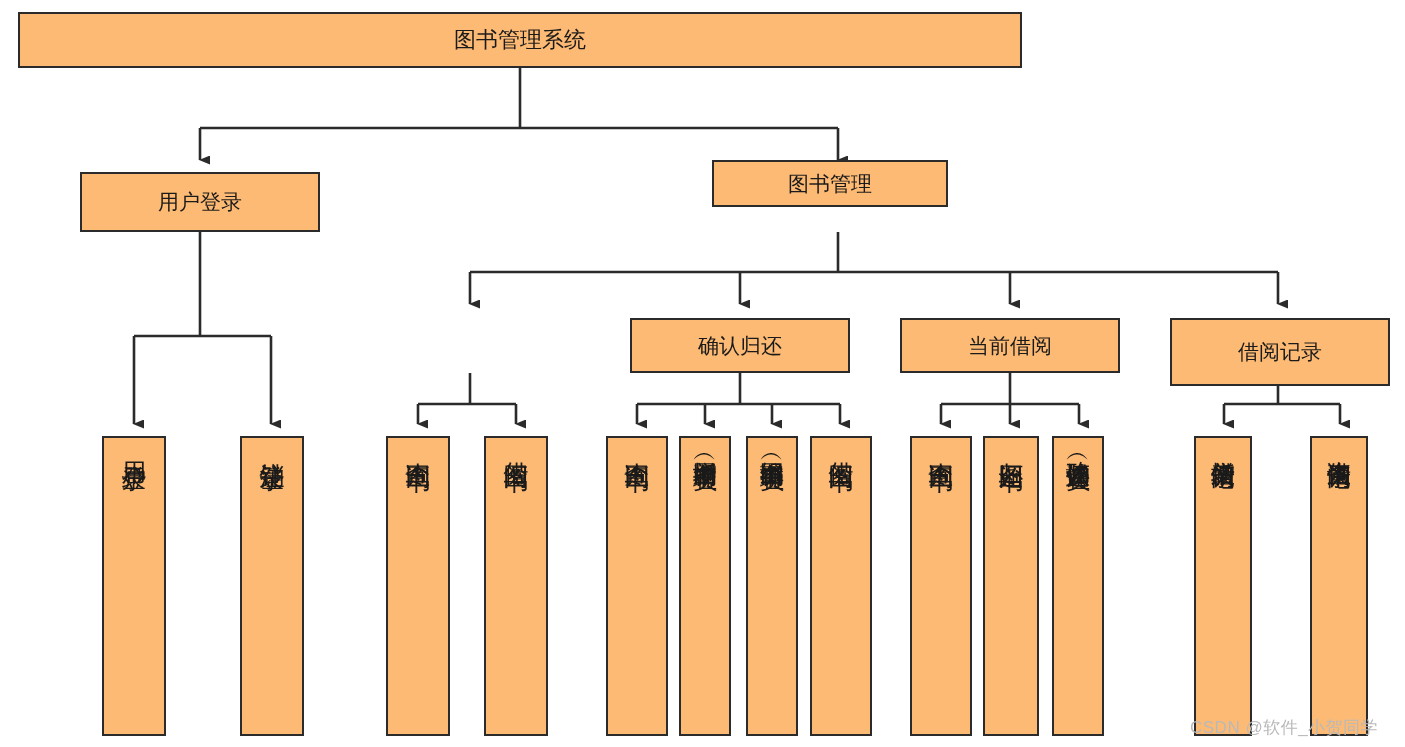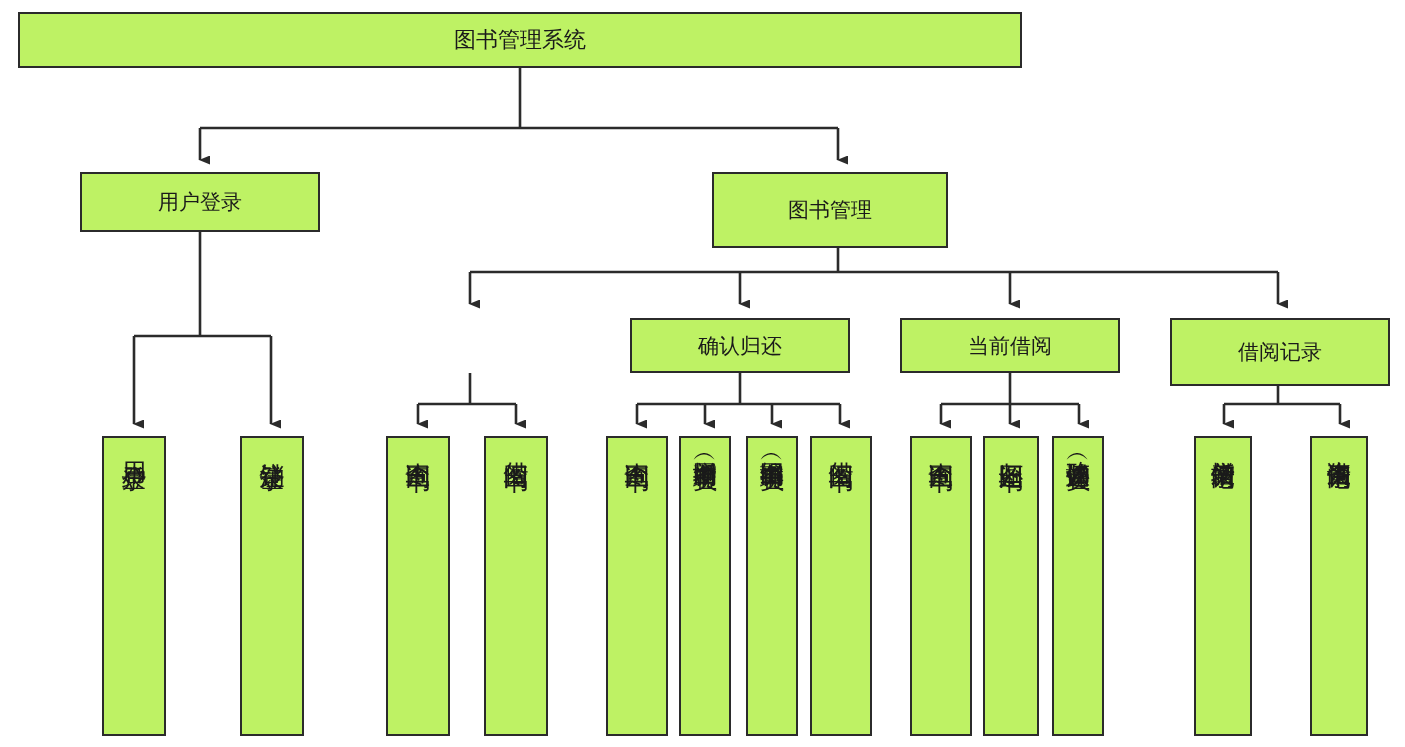--- a/index.html
+++ b/index.html
@@ -21,21 +21,21 @@
   #diagram-svg {
     position: absolute;
     left: 0;
     top: 0;
     width: 1405px;
     height: 747px;
   }
   .node-box {
     position: absolute;
     box-sizing: border-box;
-    background: #bef264;
+    background: #fdba74;
     border: 2.5px solid #2b2b2b;
     display: flex;
     align-items: center;
     justify-content: center;
     overflow: hidden;
   }
   .node-label {
     color: #1a1a1a;
     text-align: center;
     line-height: 1.12;
@@ -129,21 +129,21 @@
   </svg>
 
   <div class="node-box horiz root" style="left:18px; top:12px; width:1004px; height:56px;">
     <span class="node-label">图书管理系统</span>
   </div>
 
   <div class="node-box horiz" style="left:80px; top:172px; width:240px; height:60px;">
     <span class="node-label">用户登录</span>
   </div>
 
-  <div class="node-box horiz" style="left:712px; top:172px; width:236px; height:76px;">
+  <div class="node-box horiz" style="left:712px; top:160px; width:236px; height:47px;">
     <span class="node-label">图书管理</span>
   </div>
 
 
   <div class="node-box horiz" style="left:630px; top:318px; width:220px; height:55px;">
     <span class="node-label">确认归还</span>
   </div>
 
   <div class="node-box horiz" style="left:900px; top:318px; width:220px; height:55px;">
     <span class="node-label">当前借阅</span>
@@ -198,14 +198,15 @@
   </div>
 
   <div class="node-box vert tall-text" style="left:1194px; top:436px; width:58px; height:300px;">
     <span class="node-label">新增借阅记录</span>
   </div>
 
   <div class="node-box vert tall-text" style="left:1310px; top:436px; width:58px; height:300px;">
     <span class="node-label">查询借阅记录</span>
   </div>
 
+  <div class="watermark" style="left:1190px; top:716px;">CSDN @软件_小贺同学</div>
 
 </div>
 
 </body></html>

